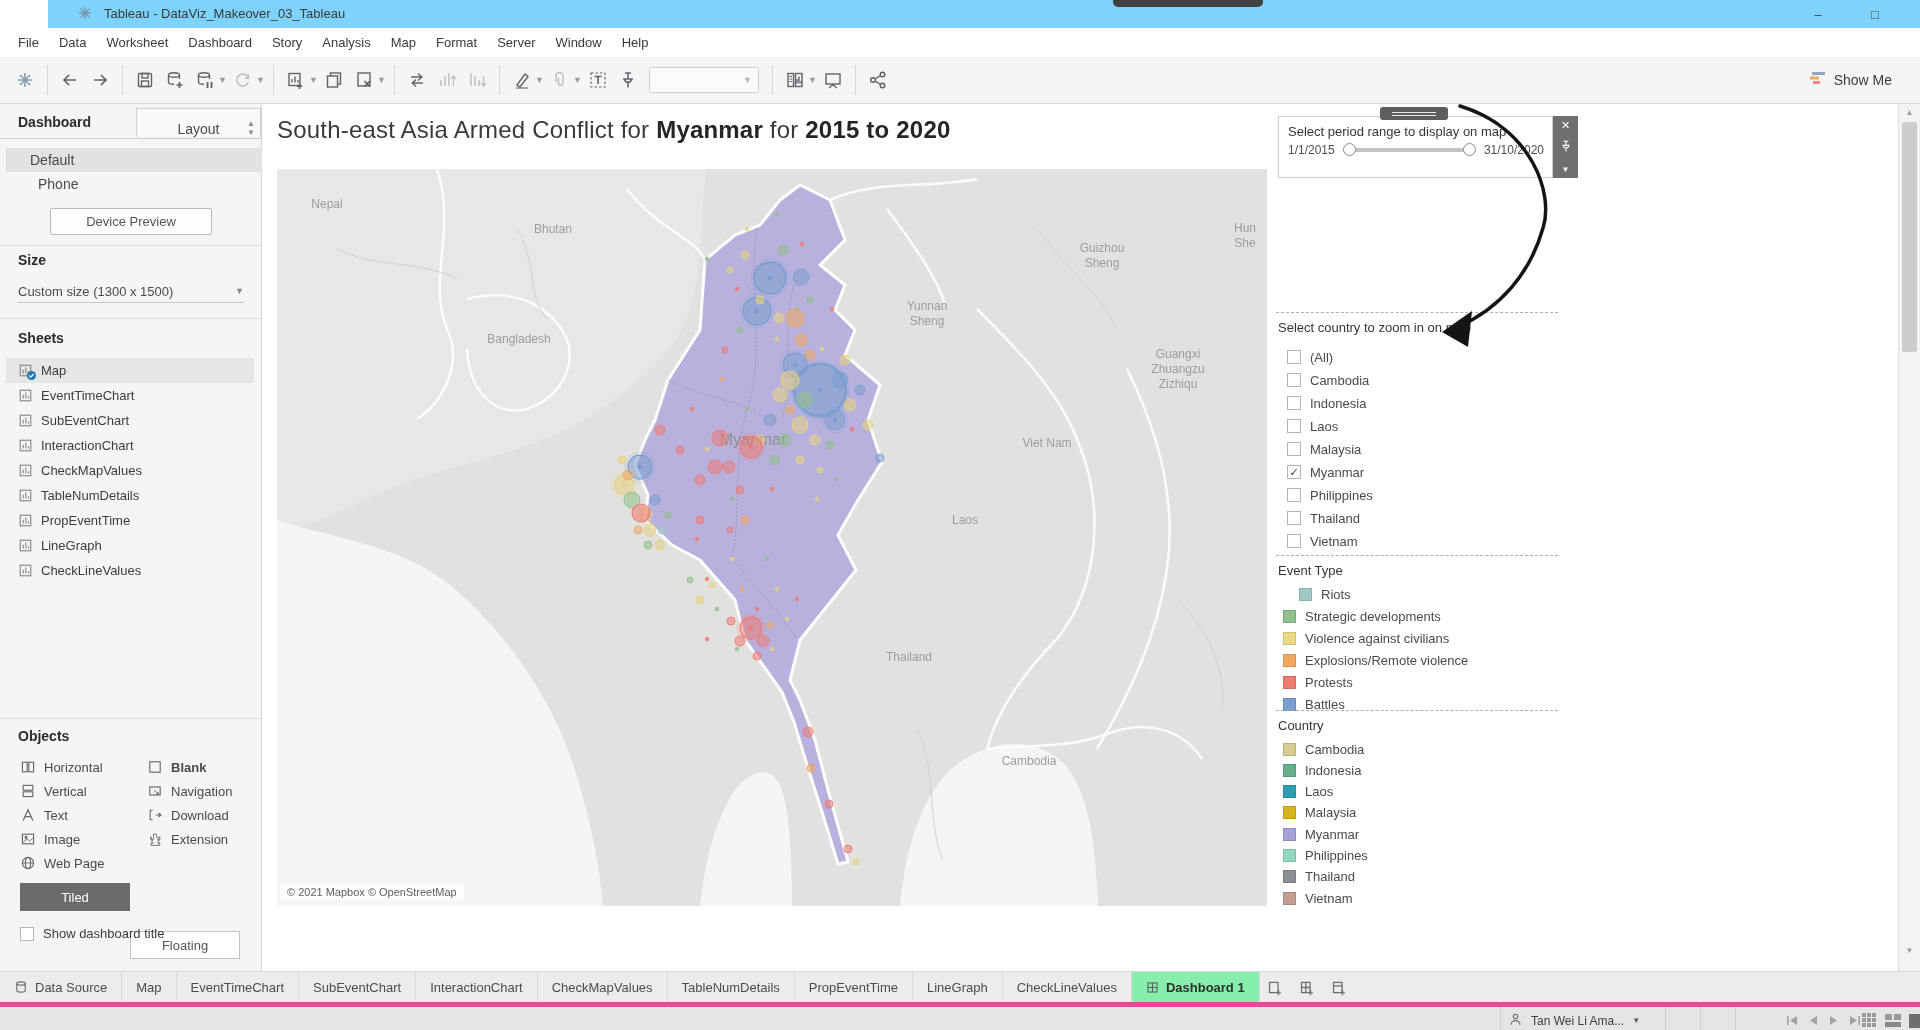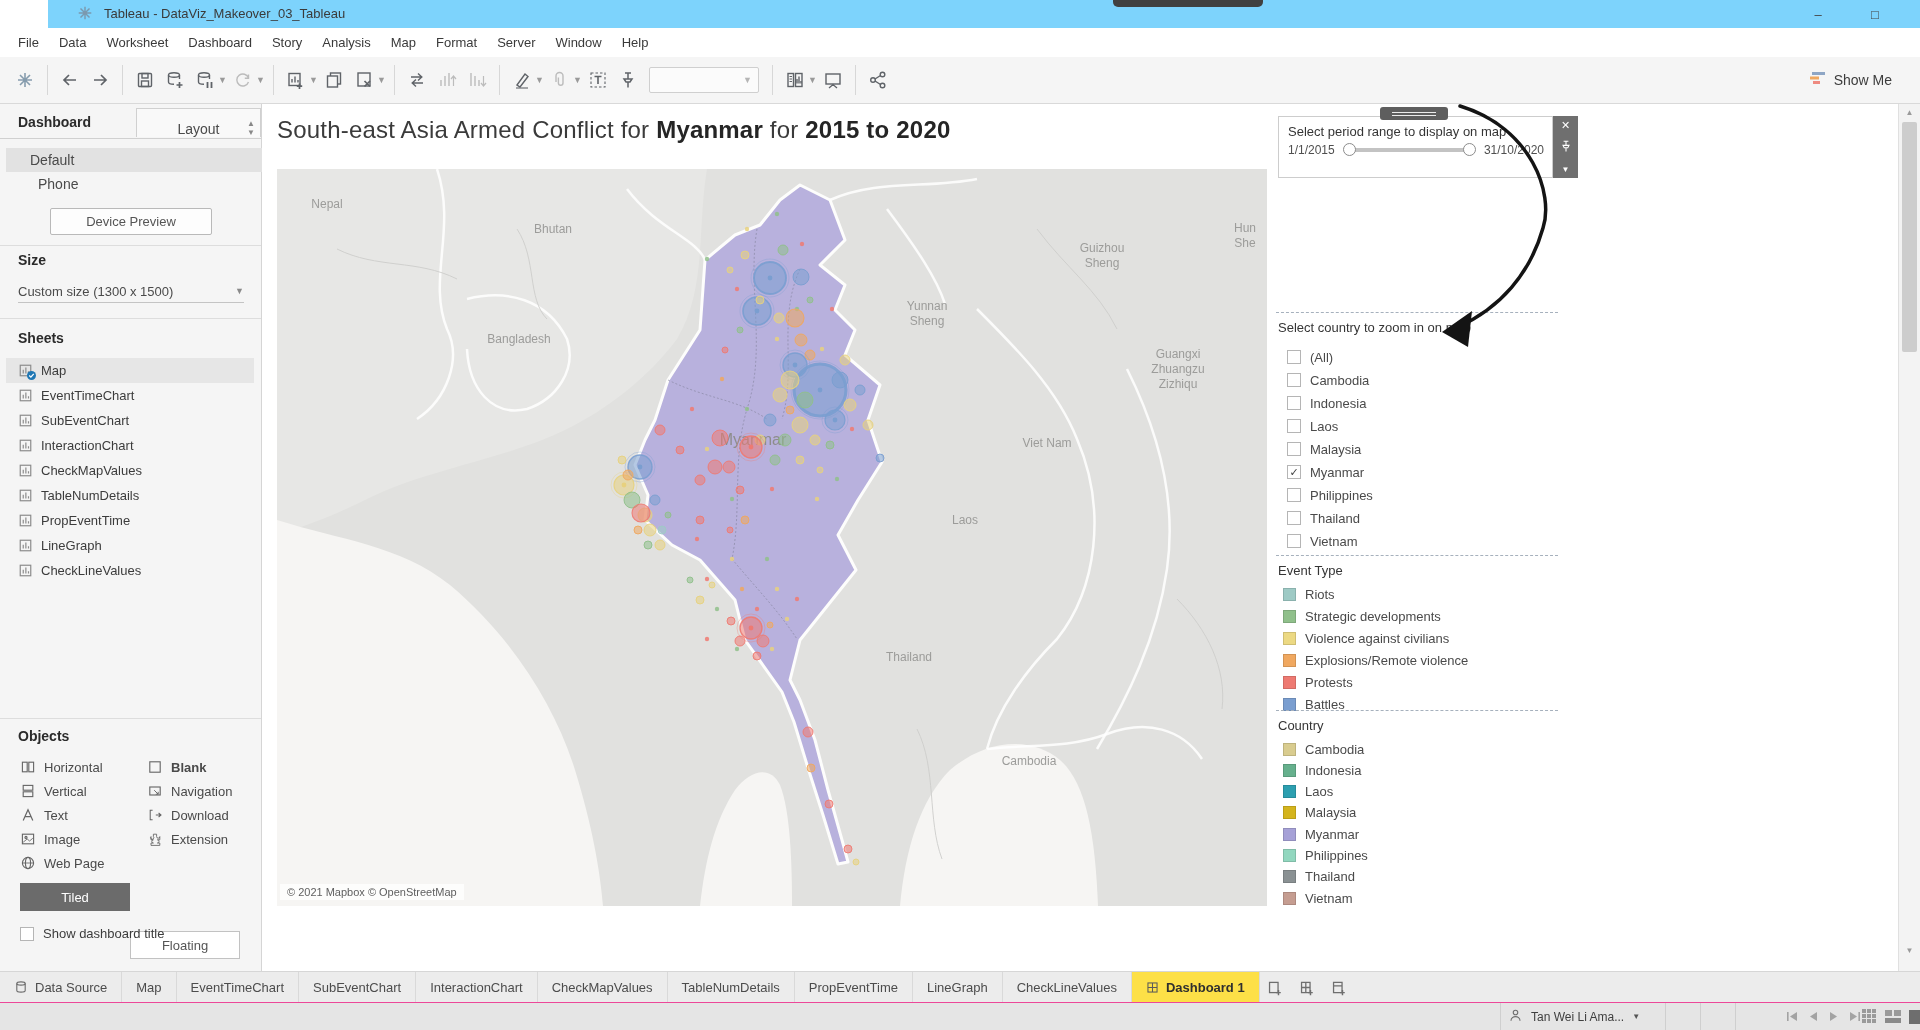--- a/index.html
+++ b/index.html
@@ -66,24 +66,24 @@
   .fchk-row{position:absolute;left:1025px;display:flex;align-items:center;gap:9px;font-size:13px;color:#4a4a4a;height:20px;}
   .leg-row{position:absolute;left:1021px;display:flex;align-items:center;gap:9px;font-size:13px;color:#4a4a4a;height:18px;}
   .leg-sw{width:13px;height:13px;border:1px solid rgba(0,0,0,.12);box-sizing:border-box;}
   
   .vscroll{left:1898px;top:104px;width:22px;height:867px;background:#f3f3f3;border-left:1px solid #e0e0e0;box-sizing:border-box;}
   .vscroll .arr{position:absolute;left:0;width:21px;height:16px;display:flex;align-items:center;justify-content:center;font-size:8px;color:#9a9a9a;}
   .vscroll .thumb{position:absolute;left:3px;top:18px;width:15px;height:230px;background:#cdcdcd;border-radius:2px;}
   
   .tabbar{left:0;top:971px;width:1920px;height:31px;background:#ececec;border-top:1px solid #d6d6d6;display:flex;align-items:stretch;box-sizing:border-box;}
   .sheettab{display:flex;align-items:center;gap:7px;padding:0 14px;font-size:13px;color:#4c4c4c;border-right:1px solid #d9d9d9;white-space:nowrap;}
-  .sheettab.active{background:#fde047;font-weight:bold;color:#2f2f2f;}
+  .sheettab.active{background:#86efac;font-weight:bold;color:#2f2f2f;}
   .newtab{display:flex;align-items:center;justify-content:center;width:32px;color:#6e6e6e;}
   
-  .statusbar{left:0;top:1002px;width:1920px;height:28px;background:#e5e5e5;border-top:1px solid #ec4899;box-sizing:border-box;}
+  .statusbar{left:0;top:1002px;width:1920px;height:28px;background:#e5e5e5;border-top:5px solid #ec4899;box-sizing:border-box;}
   .st-sep{position:absolute;top:0;width:1px;height:27px;background:#cfcfcf;}
   .userchip{position:absolute;left:1508px;top:0;height:27px;display:flex;align-items:center;gap:8px;font-size:12px;color:#3f3f3f;}
   .navgrp{position:absolute;left:1786px;top:0;height:27px;display:flex;align-items:center;gap:9px;color:#a3a3a3;}
   .viewgrp{position:absolute;left:1862px;top:0;height:27px;display:flex;align-items:center;gap:8px;}
 </style>
 </head>
 <body>
 
 <div id="app">
 
@@ -722,21 +722,21 @@
         </div>
         <div class="fchk-row" style="top: 427px;">
           <span class="chkbox"></span>
           <span>Vietnam</span>
         </div>
       </div>
 
     <div class="dashline" style="top:451px;"></div>
     <div class="ftitle" style="top:459px;">Event Type</div>
     <div id="event-legend">
-        <div class="leg-row" style="top: 481px;">
+        <div class="leg-row" style="top: 481px; margin-left: 16px;">
           <span class="leg-sw" style="background:#9ecac5"></span>
           <span>Riots</span>
         </div>
         <div class="leg-row" style="top: 503px;">
           <span class="leg-sw" style="background:#90c08b"></span>
           <span>Strategic developments</span>
         </div>
         <div class="leg-row" style="top: 525px;">
           <span class="leg-sw" style="background:#ecd983"></span>
           <span>Violence against civilians</span>

